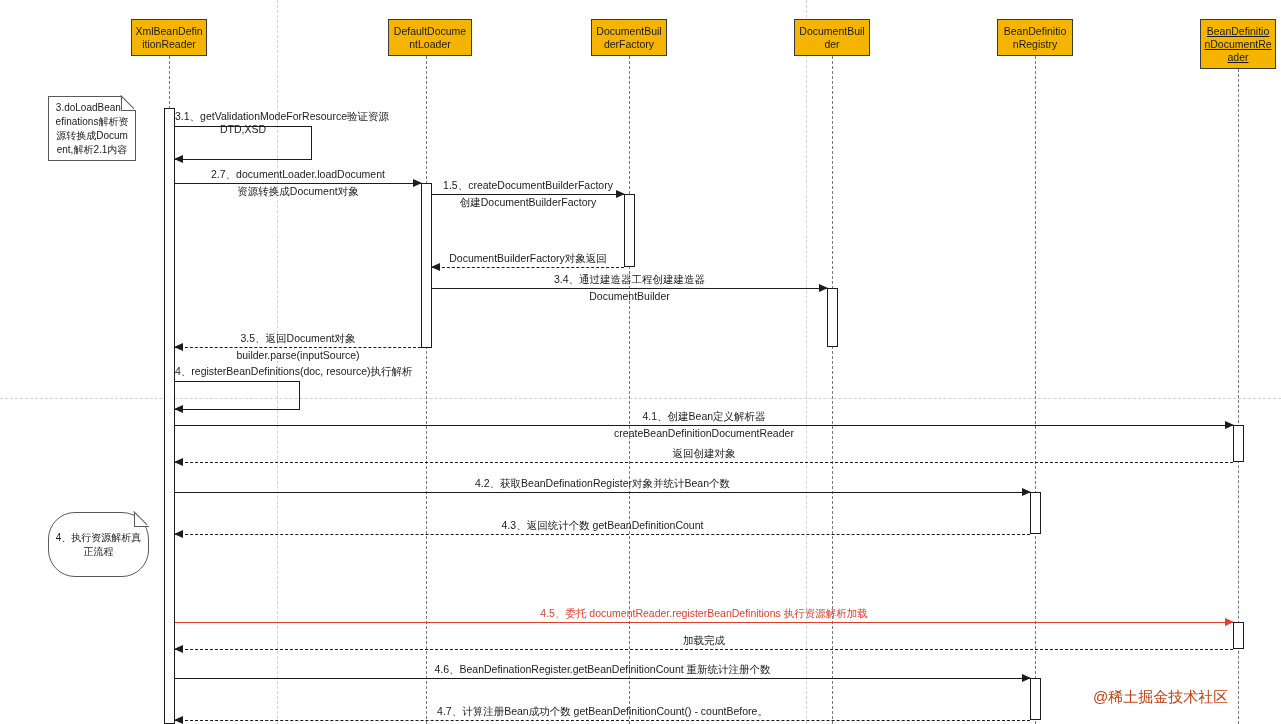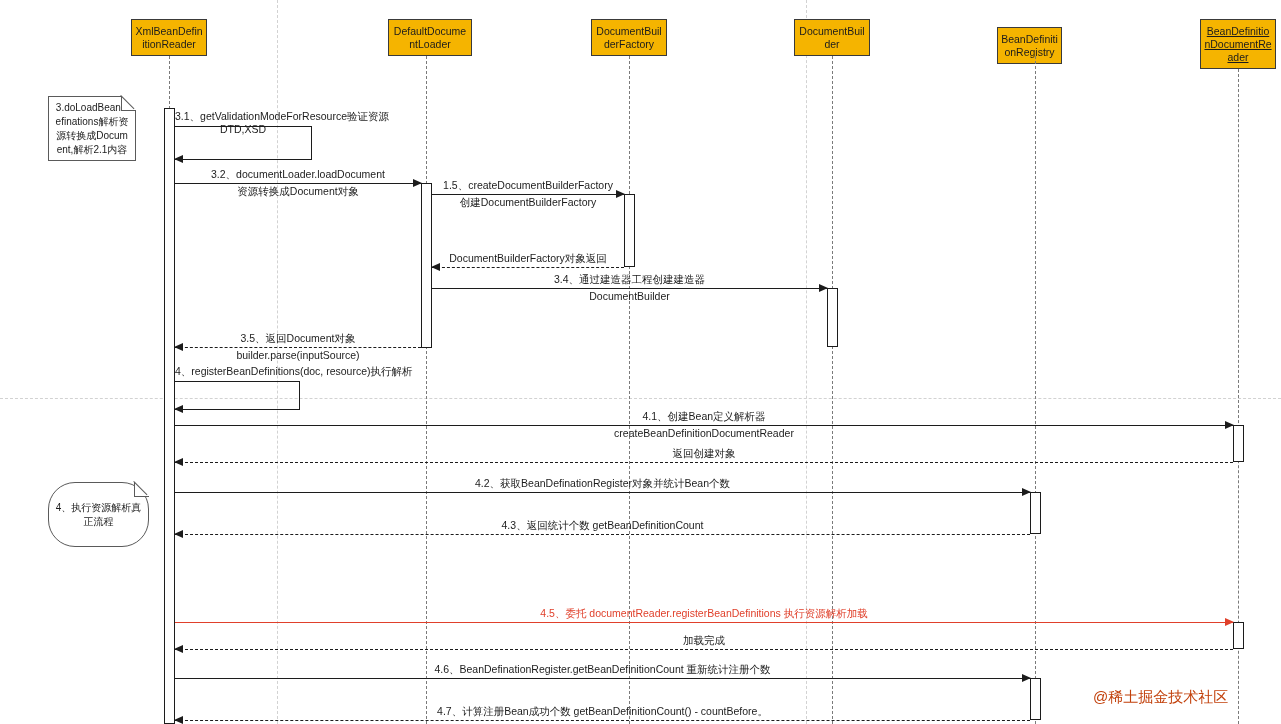--- a/index.html
+++ b/index.html
@@ -71,58 +71,58 @@
 
   <div class="actor" style="left:388px;top:19px;width:84px;height:37px;">DefaultDocumentLoader</div>
   <div class="lifeline" style="left:426px;top:56px;height:668px;"></div>
 
   <div class="actor" style="left:591px;top:19px;width:76px;height:37px;">DocumentBuilderFactory</div>
   <div class="lifeline" style="left:629px;top:56px;height:668px;"></div>
 
   <div class="actor" style="left:794px;top:19px;width:76px;height:37px;">DocumentBuilder</div>
   <div class="lifeline" style="left:832px;top:56px;height:668px;"></div>
 
-  <div class="actor" style="left:997px;top:19px;width:65px;height:37px;margin-top:8px;">BeanDefinitionRegistry</div>
+  <div class="actor" style="left:997px;top:19px;width:76px;height:37px;">BeanDefinitionRegistry</div>
   <div class="lifeline" style="left:1035px;top:56px;height:668px;"></div>
 
   <div class="actor" style="left:1200px;top:19px;width:76px;height:50px;text-decoration:underline;">BeanDefinitionDocumentReader</div>
   <div class="lifeline" style="left:1238px;top:69px;height:655px;"></div>
 
   <div class="act" style="left:164px;top:108px;width:11px;height:616px;"></div>
   <div class="act" style="left:421px;top:183px;width:11px;height:165px;"></div>
   <div class="act" style="left:624px;top:194px;width:11px;height:73px;"></div>
   <div class="act" style="left:827px;top:288px;width:11px;height:59px;"></div>
   <div class="act" style="left:1030px;top:492px;width:11px;height:42px;"></div>
   <div class="act" style="left:1030px;top:678px;width:11px;height:42px;"></div>
   <div class="act" style="left:1233px;top:425px;width:11px;height:37px;"></div>
   <div class="act" style="left:1233px;top:622px;width:11px;height:27px;"></div>
 
   <div class="note" style="left:48px;top:96px;width:88px;height:65px;">
     <div class="fold"></div>
     <span>3.doLoadBeanDefinations解析资源转换成Document,解析2.1内容</span>
   </div>
 
-  <div class="note" style="left:48px;top:482px;width:101px;height:65px;border-radius:27px;">
+  <div class="note" style="left:48px;top:512px;width:101px;height:65px;border-radius:27px;">
     <div class="fold"></div>
     <span>4、执行资源解析真正流程</span>
   </div>
 
   <div class="self" style="left:175px;top:126px;width:137px;height:34px;">
     <div class="lbl">
       <span>3.1、getValidationModeForResource验证资源</span>
       <span>DTD,XSD</span>
     </div>
     <div class="head-l"></div>
   </div>
 
   <div class="msg" style="left:175px;top:183px;width:246px;">
     <div class="line"></div>
     <div class="head-r"></div>
     <div class="lbl two">
-      <span>3.2、documentLoader.loadDocument</span>
+      <span>2.7、documentLoader.loadDocument</span>
     </div>
     <div class="lbl shift">
       <span>资源转换成Document对象</span>
     </div>
   </div>
 
   <div class="msg" style="left:432px;top:194px;width:192px;">
     <div class="line"></div>
     <div class="head-r"></div>
     <div class="lbl">

